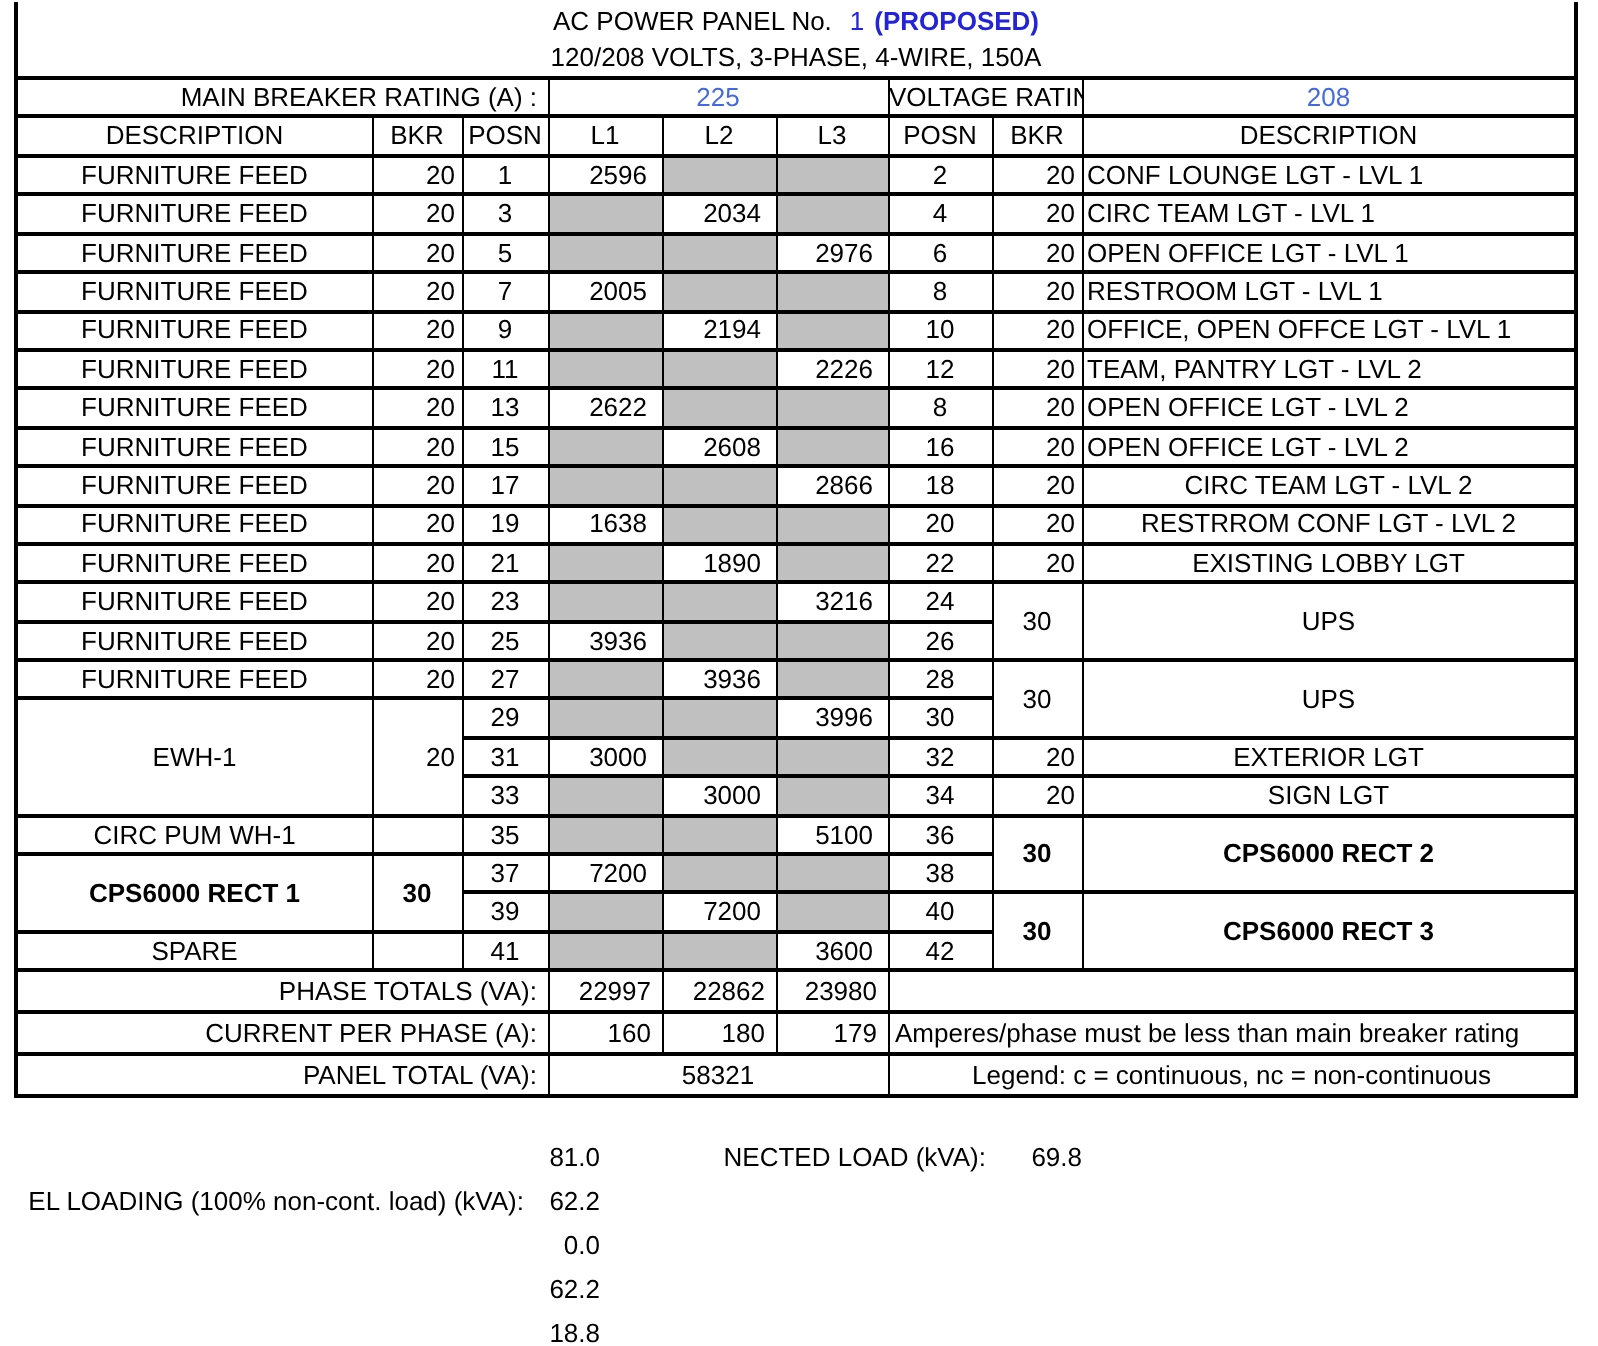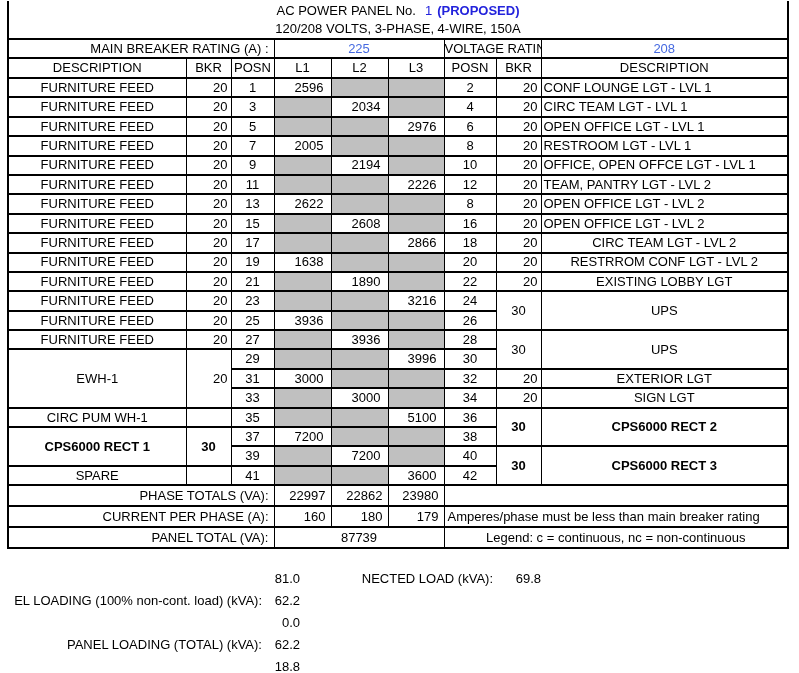--- a/index.html
+++ b/index.html
@@ -318,39 +318,38 @@
     </tr>
     <tr class="totals-row">
       <td class="lbl-right" colspan="3">CURRENT PER PHASE (A):</td>
       <td class="tot-num">160</td>
       <td class="tot-num">180</td>
       <td class="tot-num">179</td>
       <td class="note-cell" colspan="3">Amperes/phase must be less than main breaker rating</td>
     </tr>
     <tr class="totals-row">
       <td class="lbl-right" colspan="3">PANEL TOTAL (VA):</td>
-      <td class="c-center" colspan="3">87739</td>
+      <td class="c-center" colspan="3">58321</td>
       <td class="legend-cell" colspan="3">Legend: c = continuous,  nc = non-continuous</td>
     </tr>
   </tbody>
 </table>
 
 <div id="summary-block">
     <div class="sum-row">
       <div class="sum-value">81.0</div>
       <div class="sum-label2">NECTED LOAD (kVA):</div>
       <div class="sum-value2">69.8</div>
     </div>
     <div class="sum-row">
       <div class="sum-label">EL LOADING (100% non-cont. load) (kVA):</div>
       <div class="sum-value">62.2</div>
     </div>
     <div class="sum-row">
       <div class="sum-value">0.0</div>
     </div>
     <div class="sum-row">
-      <div class="sum-label">PANEL LOADING (TOTAL) (kVA):</div>
       <div class="sum-value">62.2</div>
     </div>
     <div class="sum-row">
       <div class="sum-value">18.8</div>
     </div>
   </div>
 
 </body></html>

